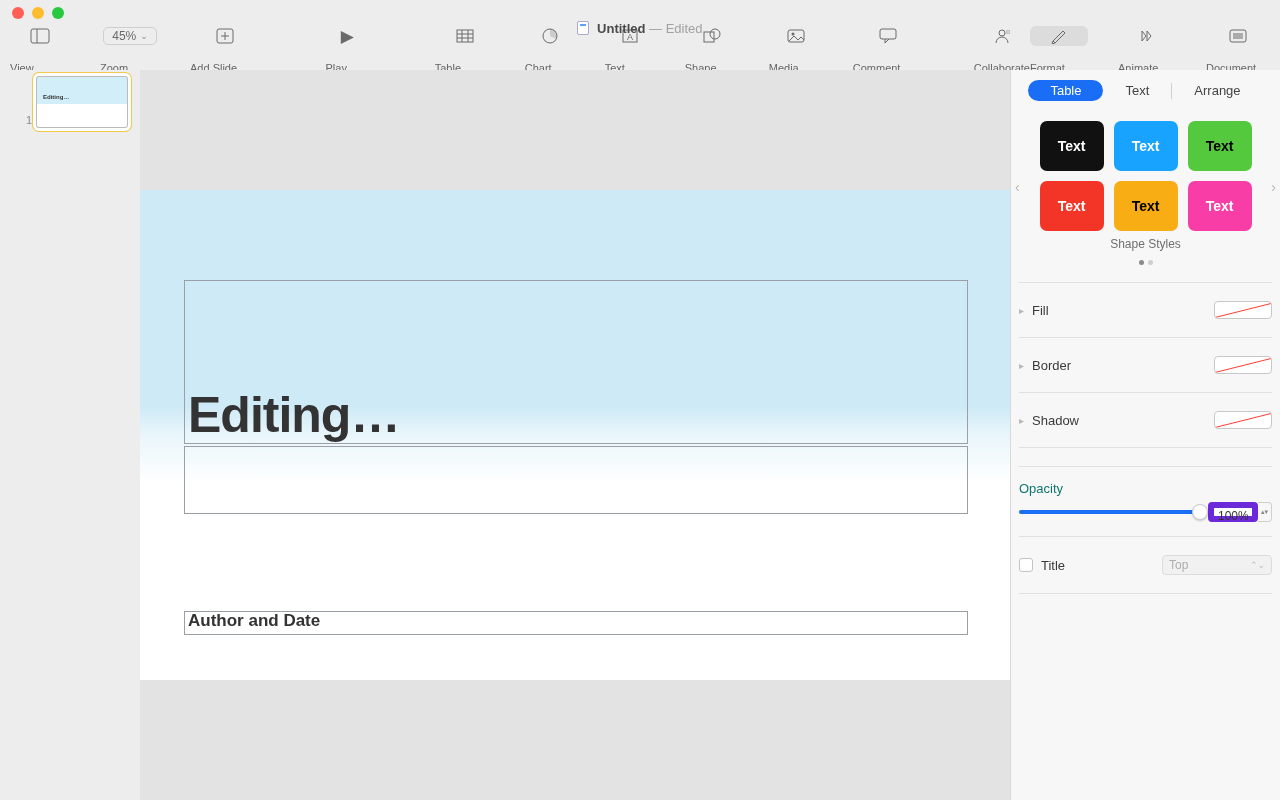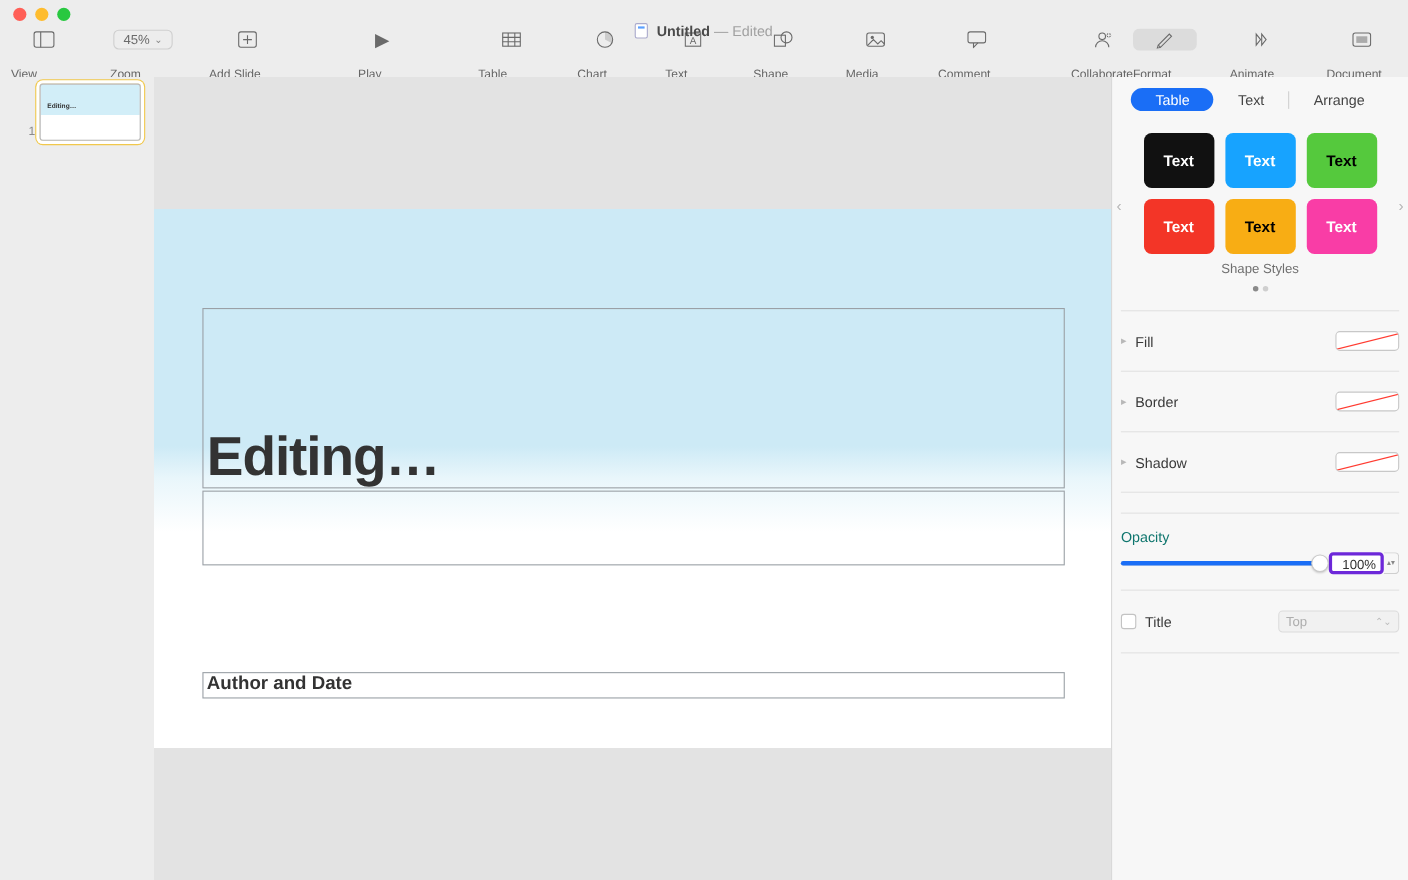--- a/index.html
+++ b/index.html
@@ -153,22 +153,22 @@
 .op-controls{ display:flex; align-items:center; gap:8px;}
 .slider{
   flex:1; height:4px; background:#d4d4d4; border-radius:2px; position:relative;
 }
 .slider .fill{ position:absolute; left:0; top:0; bottom:0; width:100%; background:#1a6ef6; border-radius:2px;}
 .slider .knob{
   position:absolute; right:-8px; top:-6px; width:16px; height:16px; border-radius:50%;
   background:#fff; border:1px solid #c9c9c9; box-shadow:0 1px 2px rgba(0,0,0,.2);
 }
 .pctbox{
-  width:50px; height:20px; border:3px solid #6d28d9; border-radius:4px; background:#fff;
-  font-size:12px; text-align:right; padding:1px 4px;
+  width:50px; height:20px; border:6px solid #6d28d9; border-radius:4px; background:#fff;
+  font-size:12px; text-align:center; padding:1px 4px;
 }
 .stepper{
   width:14px; height:20px; border:1px solid #cfcfcf; border-left:0; border-radius:0 4px 4px 0;
   font-size:7px; display:flex; flex-direction:column; align-items:center; justify-content:center; color:#888;
 }
 .select-fake{
   width:110px; height:20px; border:1px solid #dcdcdc; border-radius:4px; background:#f1f1f1;
   color:#aeaeae; font-size:12px; padding:1px 6px; display:flex; align-items:center;
   justify-content:space-between;
 }

